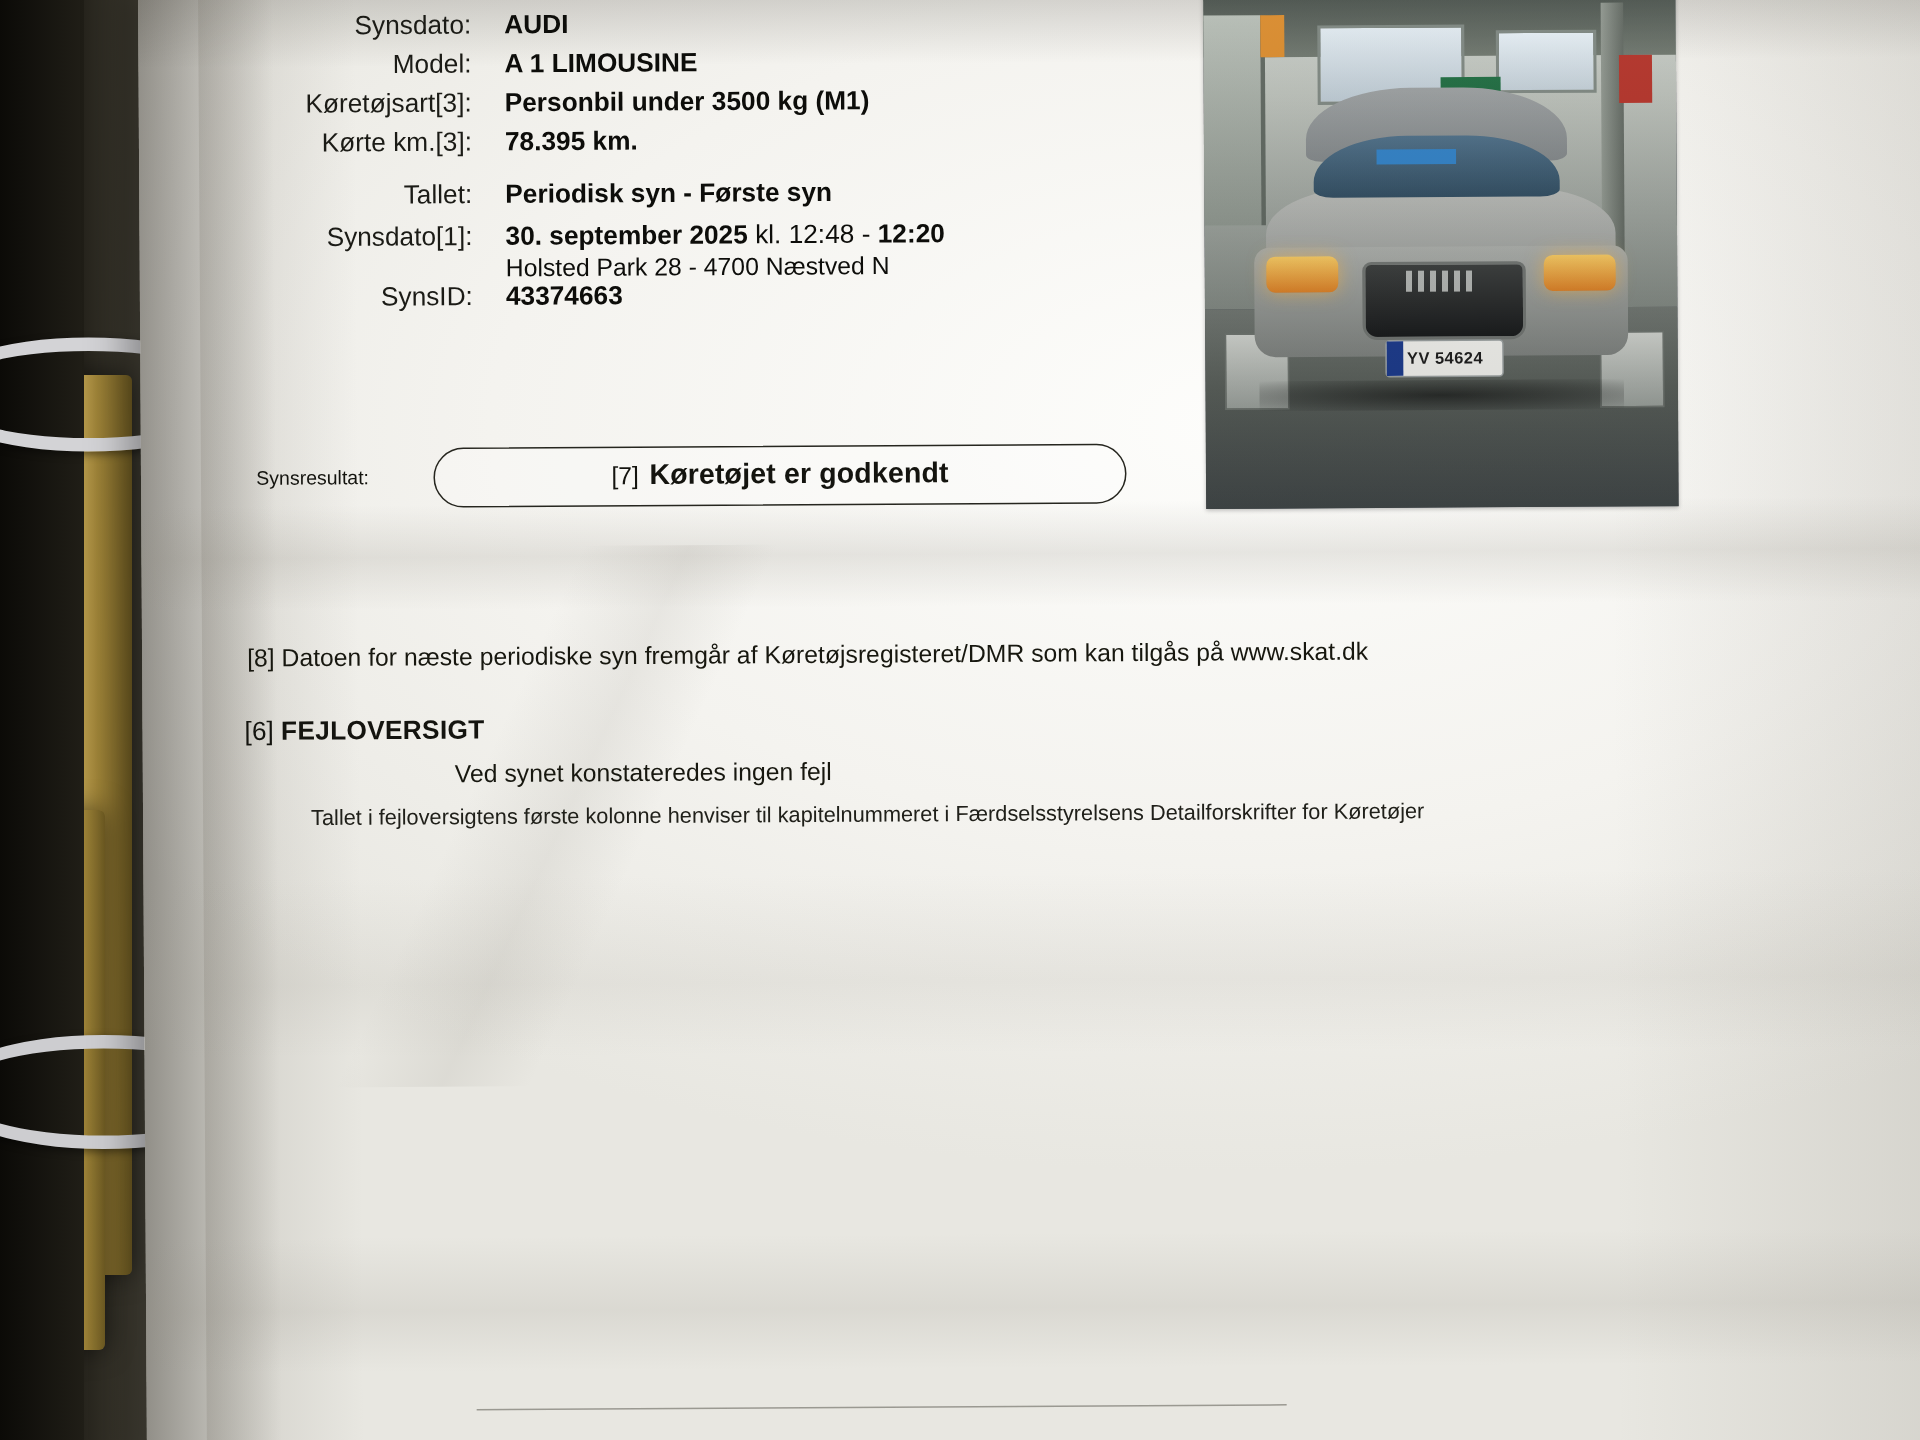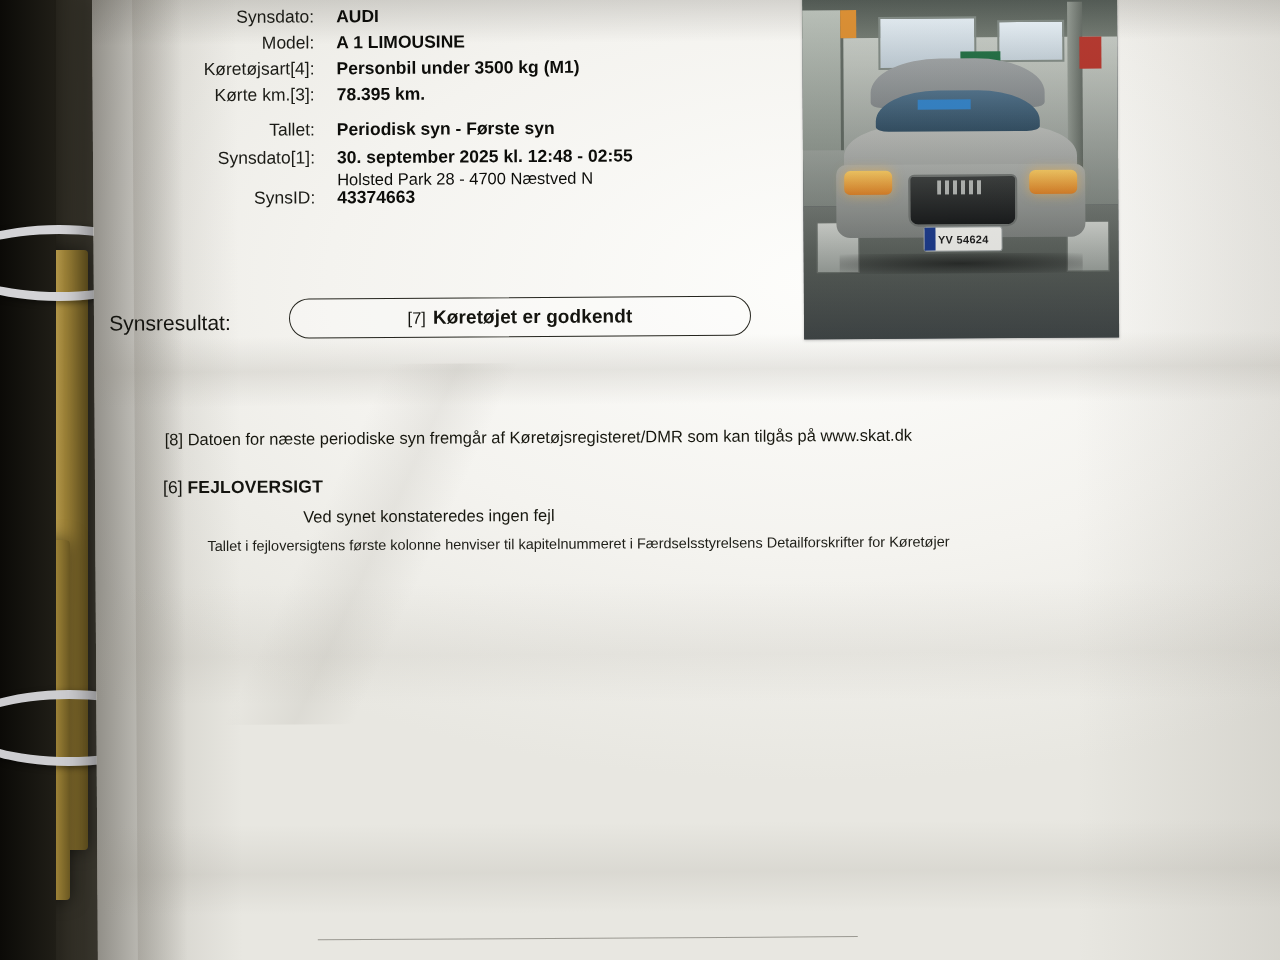--- a/index.html
+++ b/index.html
@@ -126,40 +126,40 @@
     color: #1b1b16;
     white-space: nowrap;
   }
   .val {
     margin-left: 22px;
     font-size: 17.5px;
     font-weight: bold;
     color: #0d0d0a;
     white-space: nowrap;
   }
-  .val .light { font-weight: bold; text-align: right; }
+  .val .light { font-weight: normal; text-align: right; }
   .val .sub {
     display: block;
     font-weight: normal;
     font-size: 16.5px;
     margin-top: 2px;
   }
 
   
   .result-wrap {
     position: absolute;
     left: 0; top: 318px;
     width: 700px;
   }
   .result-label {
     position: absolute;
     left: 0; top: 8px;
     width: 152px;
-    text-align: center;
-    font-size: 21px;
+    text-align: right;
+    font-size: 13px;
   }
   .result-box {
     position: absolute;
     left: 195px; top: -4px;
     width: 460px; height: 38px;
     border: 1.6px solid #26261f;
     border-radius: 20px;
     display: flex;
     align-items: center;
     justify-content: center;
@@ -357,40 +357,40 @@
         <div class="lbl">Synsdato:</div>
         <div class="val">AUDI</div>
       </div>
 
       <div class="row" style="left:70px; top:48px;">
         <div class="lbl">Model:</div>
         <div class="val">A 1 LIMOUSINE</div>
       </div>
 
       <div class="row" style="left:70px; top:74px;">
-        <div class="lbl">Køretøjsart[4]:</div>
+        <div class="lbl">Køretøjsart[3]:</div>
         <div class="val">Personbil under 3500 kg (M1)</div>
       </div>
 
       <div class="row" style="left:70px; top:100px;">
         <div class="lbl">Kørte km.[3]:</div>
         <div class="val">78.395 km.</div>
       </div>
 
       <div class="row" style="left:70px; top:135px;">
         <div class="lbl">Tallet:</div>
         <div class="val">Periodisk syn - Første syn</div>
       </div>
 
       <div class="row" style="left:70px; top:163px;">
         <div class="lbl">Synsdato[1]:</div>
         <div class="val">
           <span>30. september 2025</span>
           <span class="light">kl. 12:48 -</span>
-          <span>02:55</span>
+          <span>12:20</span>
           <span class="sub">Holsted Park 28 - 4700 Næstved N</span>
         </div>
       </div>
 
       <div class="row" style="left:70px; top:203px;">
         <div class="lbl">SynsID:</div>
         <div class="val">43374663</div>
       </div>
 
       <div class="result-wrap">

